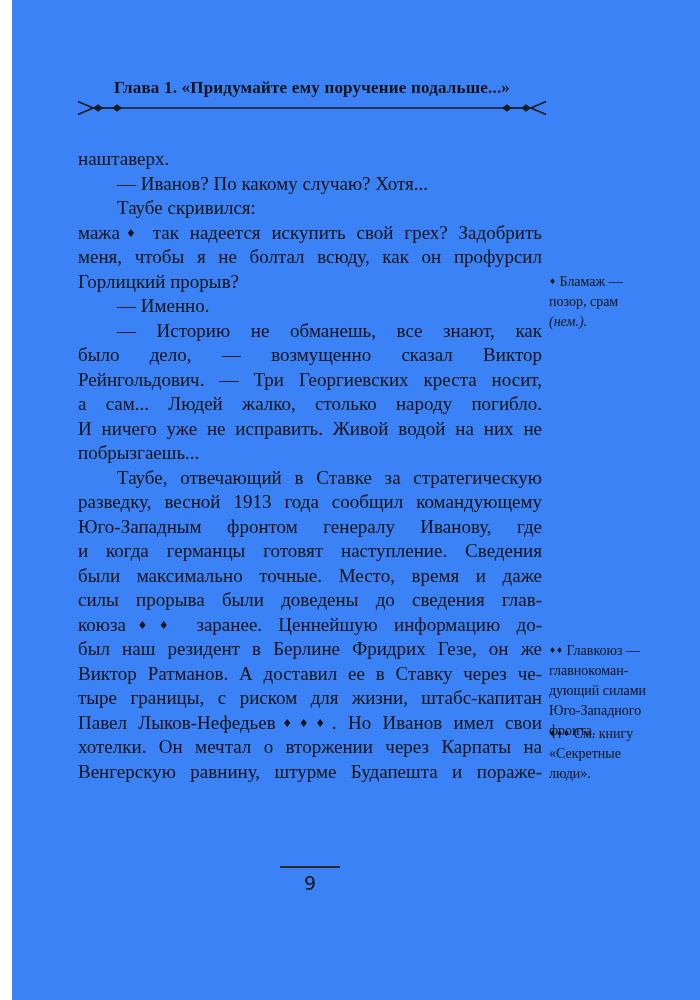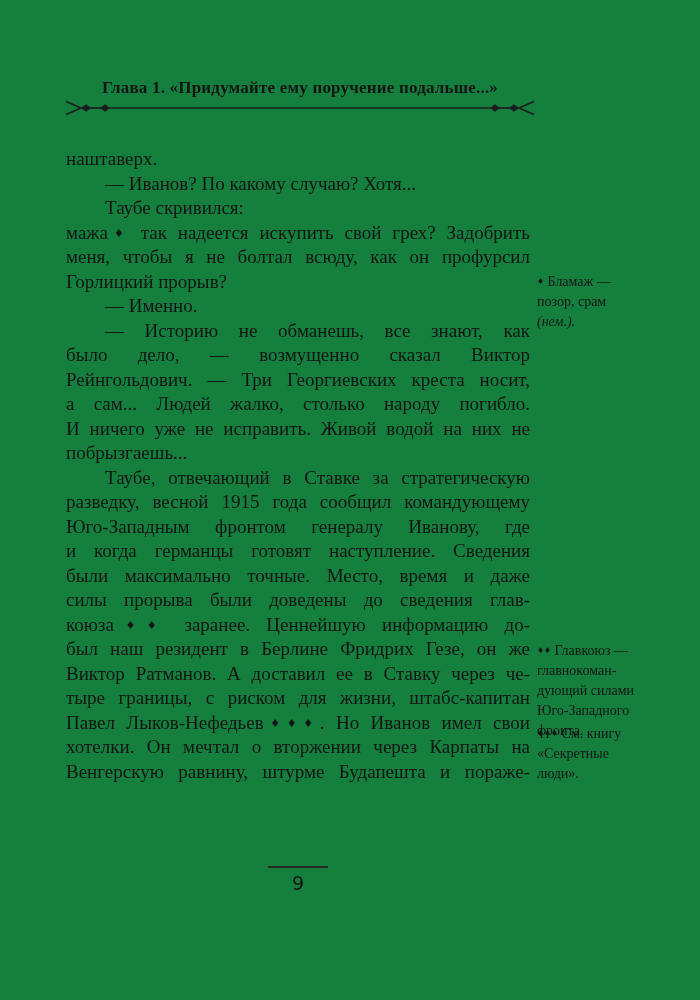--- a/index.html
+++ b/index.html
@@ -6,21 +6,22 @@
   body{
     width:700px;height:1000px;
     background:#ffffff;
     font-family:"Liberation Serif", serif;
     color:#141414;
     position:relative;
     overflow:hidden;
   }
   .page{
     position:absolute;inset:0;
-    background:#15803d;
+    background:#3b82f6;
+    margin-left:12px;
   }
   
   .chapter-header{
     position:absolute;left:66px;top:78px;width:468px;
     text-align:center;
   }
   .chapter-title{
     font-size:17px;font-weight:bold;
     letter-spacing:0.2px;
     white-space:nowrap;
@@ -114,21 +115,21 @@
       <div class="line j">меня, чтобы я не болтал всюду, как он профурсил</div>
       <div class="line">Горлицкий прорыв?</div>
       <div class="line indent">— Именно.</div>
       <div class="line indent j">— Историю не обманешь, все знают, как</div>
       <div class="line j">было дело, — возмущенно сказал Виктор</div>
       <div class="line j">Рейнгольдович. — Три Георгиевских креста носит,</div>
       <div class="line j">а сам... Людей жалко, столько народу погибло.</div>
       <div class="line j">И ничего уже не исправить. Живой водой на них не</div>
       <div class="line">побрызгаешь...</div>
       <div class="line indent j">Таубе, отвечающий в Ставке за стратегическую</div>
-      <div class="line j">разведку, весной 1915 года сообщил командующему</div>
+      <div class="line j">разведку, весной 1913 года сообщил командующему</div>
       <div class="line j">Юго-Западным фронтом генералу Иванову, где</div>
       <div class="line j">и когда германцы готовят наступление. Сведения</div>
       <div class="line j">были максимально точные. Место, время и даже</div>
       <div class="line j">силы прорыва были доведены до сведения глав-</div>
       <div class="line j">коюза<span class="fn">♦♦</span> заранее. Ценнейшую информацию до-</div>
       <div class="line j">был наш резидент в Берлине Фридрих Гезе, он же</div>
       <div class="line j">Виктор Ратманов. А доставил ее в Ставку через че-</div>
       <div class="line j">тыре границы, с риском для жизни, штабс-капитан</div>
       <div class="line j">Павел Лыков-Нефедьев<span class="fn">♦♦♦</span>. Но Иванов имел свои</div>
       <div class="line j">хотелки. Он мечтал о вторжении через Карпаты на</div>

